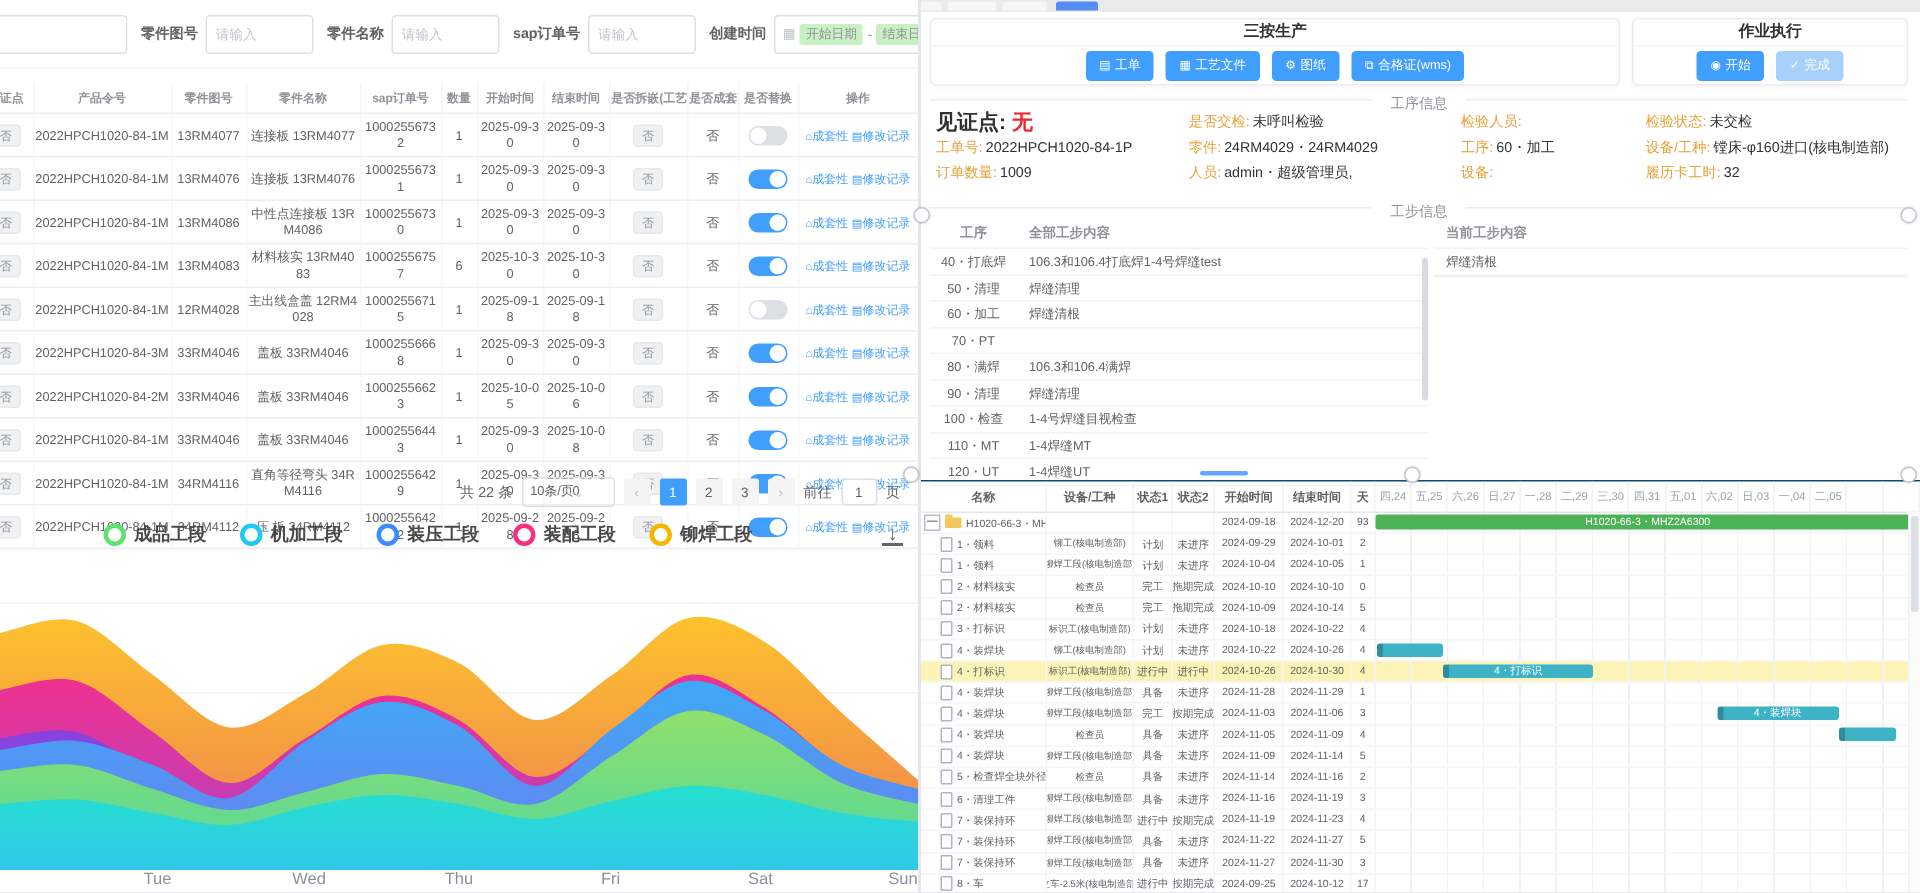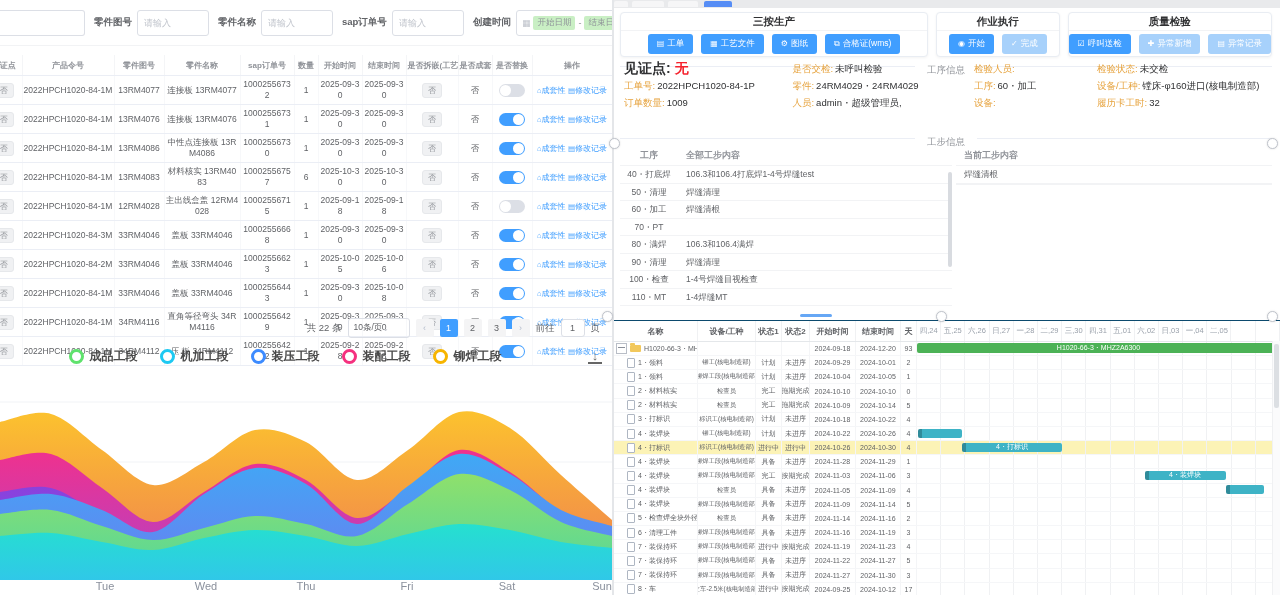--- a/index.html
+++ b/index.html
@@ -58,21 +58,21 @@
   .card{border:1px solid #e9edf3;border-radius:4px;background:#fff;box-shadow:0 1px 3px rgba(0,0,0,0.05);display:flex;flex-direction:column;}
   .card-title{text-align:center;font-size:10.5px;color:#303133;font-weight:700;line-height:17px;border-bottom:1px solid #f2f3f5;}
   .card-btns{flex:1;display:flex;justify-content:center;align-items:center;gap:8px;}
   .btn{background:#409eff;color:#fff;border:none;border-radius:3px;font-size:8.5px;padding:4px 9px;white-space:nowrap;cursor:pointer;font-family:inherit;}
   .btn.dis{background:#a7d1fb;}
   .btn .ic{font-size:8px;margin-right:3px;}
 
   .sep{position:absolute;left:6px;right:8px;border-top:1px solid #ebeef5;text-align:center;}
   .sep span{position:relative;top:-8px;background:#fff;padding:0 12px;font-size:9.5px;color:#909399;}
 
-  .info{position:absolute;top:60px;left:10px;right:8px;height:54px;display:grid;grid-template-columns:26% 28% 19% 27%;}
+  .info{position:absolute;top:73px;left:10px;right:8px;height:54px;display:grid;grid-template-columns:26% 28% 19% 27%;}
   .iline{line-height:17px;font-size:9.5px;white-space:nowrap;overflow:hidden;}
   .ilab{color:#e6a23c;}
   .ival{color:#303133;margin-left:2px;}
   .wit{font-size:14px;font-weight:700;color:#303133;line-height:17px;}
   .wit b{color:#f5222d;margin-left:4px;}
 
   .ptable,.ctable{position:absolute;top:146px;background:#fff;}
   .ptable{left:6px;width:332px;height:170px;}
   .ctable{left:342px;right:8px;}
   .trow{display:flex;border-bottom:1px solid #f2f3f5;}
@@ -418,28 +418,20 @@
             <button class="btn"><span class="ic">⧉</span>合格证(wms)</button>
           </div>
         </div>
         <div class="card" style="flex:1">
           <div class="card-title">作业执行</div>
           <div class="card-btns">
             <button class="btn"><span class="ic">◉</span>开始</button>
             <button class="btn dis"><span class="ic">✓</span>完成</button>
           </div>
         </div>
-        <div class="card" style="flex:1.66">
-          <div class="card-title">质量检验</div>
-          <div class="card-btns">
-            <button class="btn"><span class="ic">☑</span>呼叫送检</button>
-            <button class="btn dis"><span class="ic">✚</span>异常新增</button>
-            <button class="btn dis"><span class="ic">▤</span>异常记录</button>
-          </div>
-        </div>
       </div>
 
     <div class="sep" style="top:66px">
       <span>工序信息</span>
     </div>
 
     <div class="info" id="info">
         <div class="icol">
           <div class="wit">见证点:<b>无</b></div>
           <div class="iline"><span class="ilab">工单号:</span><span class="ival">2022HPCH1020-84-1P</span></div>
@@ -494,20 +486,24 @@
           <span class="tc c1">90・清理</span>
           <span class="tc c2">焊缝清理</span>
         </div>
         <div class="trow">
           <span class="tc c1">100・检查</span>
           <span class="tc c2">1-4号焊缝目视检查</span>
         </div>
         <div class="trow">
           <span class="tc c1">110・MT</span>
           <span class="tc c2">1-4焊缝MT</span>
+        </div>
+        <div class="trow">
+          <span class="tc c1">120・UT</span>
+          <span class="tc c2">1-4焊缝UT</span>
         </div>
         <div class="vthumb"></div>
       </div>
     <div class="ctable" id="ctable">
         <div class="trow thead">
           <span class="tc c2">当前工步内容</span>
         </div>
         <div class="trow">
           <span class="tc c2">焊缝清根</span>
         </div>

